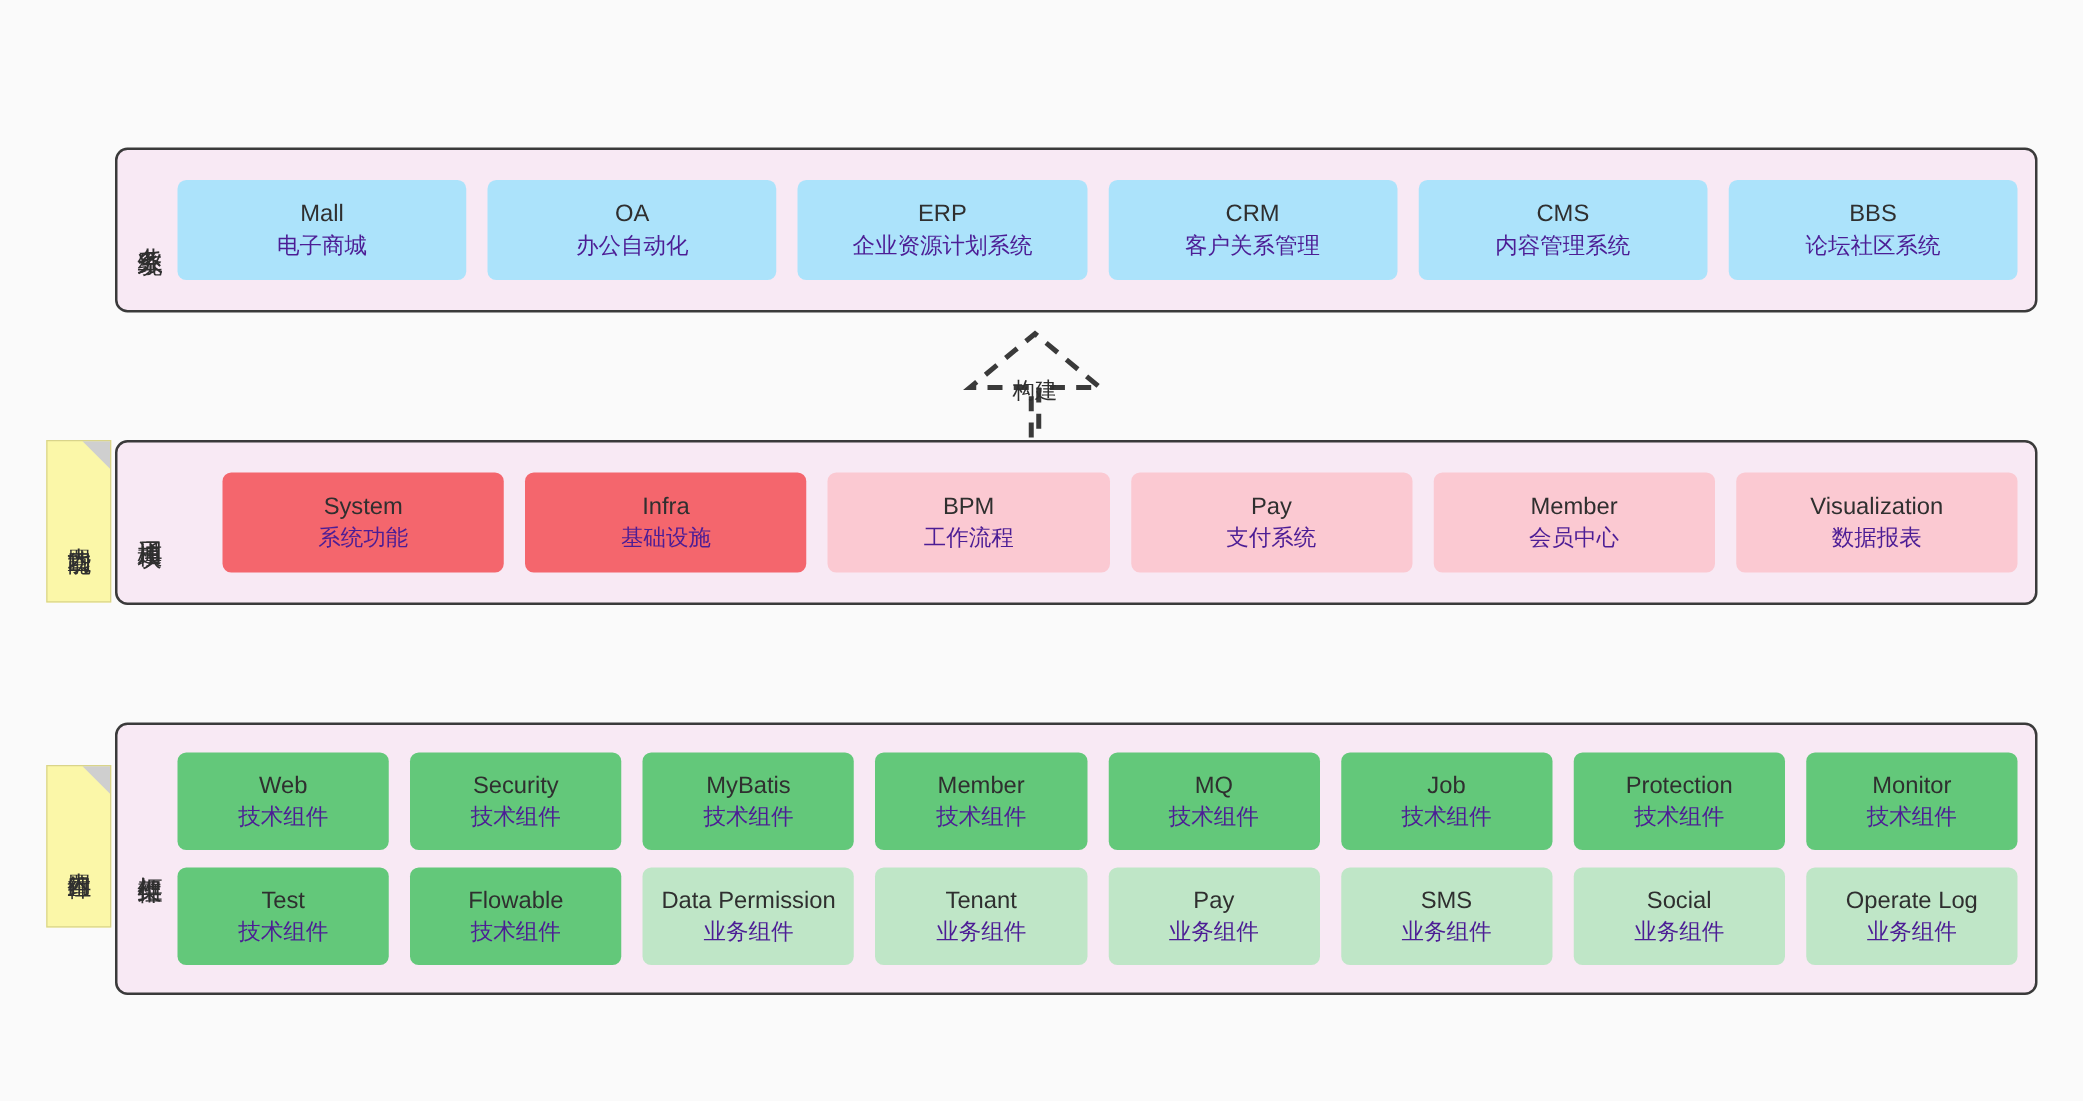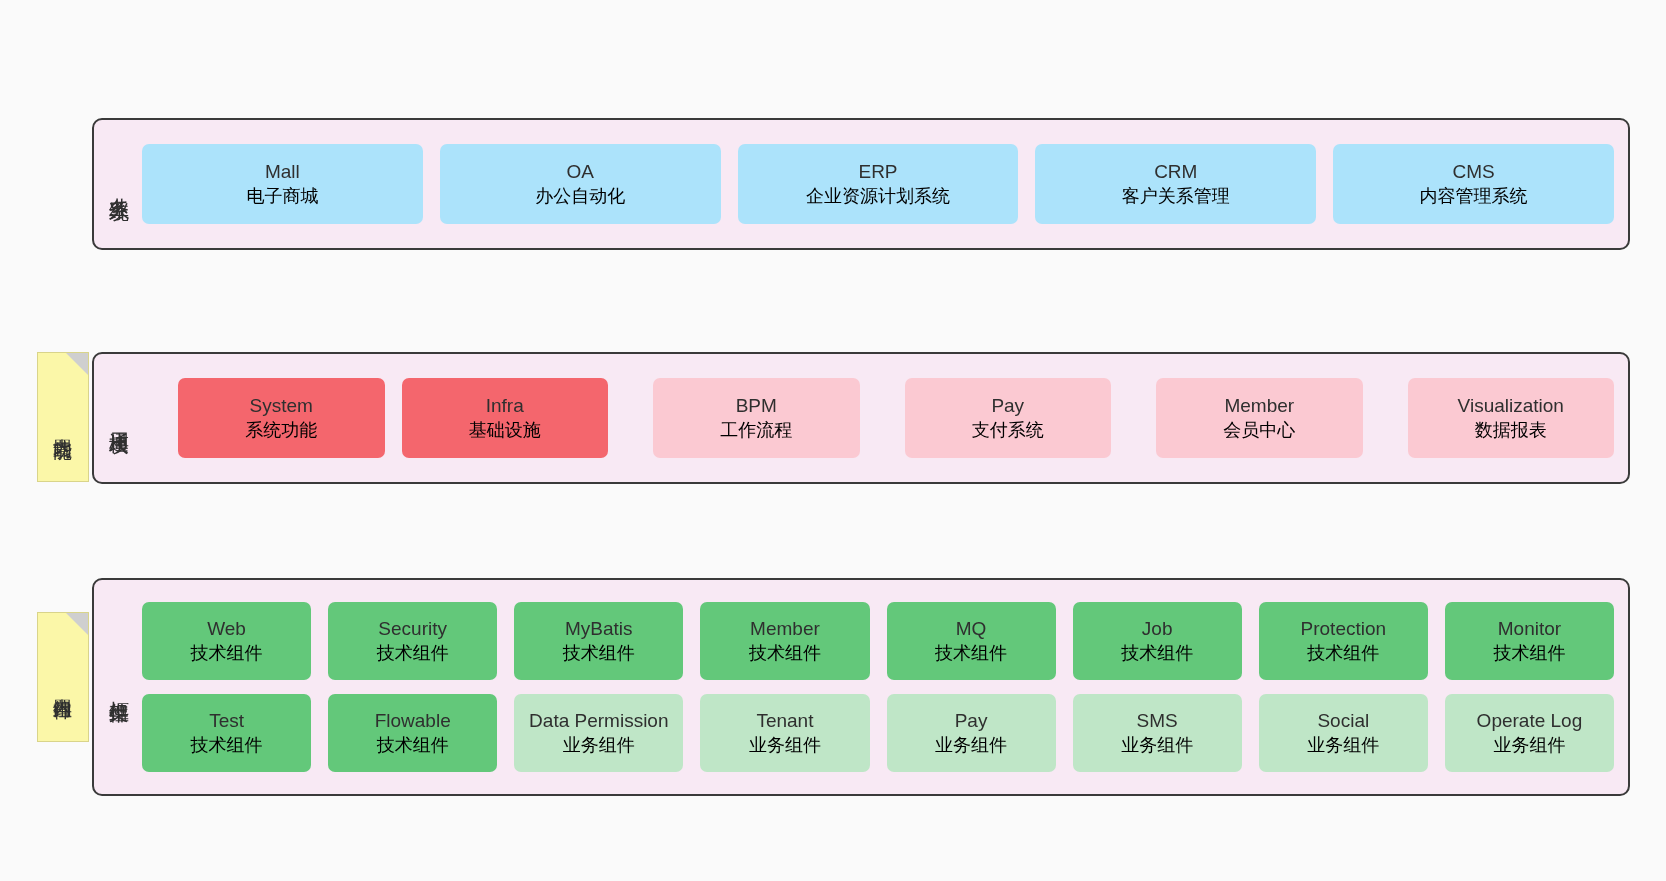--- a/index.html
+++ b/index.html
@@ -74,25 +74,25 @@
     text-align: center;
     line-height: 1.28;
     padding: 4px 6px;
   }
   .card .en {
     font-size: 19px;
     color: #2f2f2f;
   }
   .card .cn {
     font-size: 18px;
-    color: #000000;
+    color: #4c1d95;
   }
   .c-blue   { background: #ace3fb; }
   .c-red    { background: #f4666d; }
-  .c-pink   { background: #fbc9d2; margin-left: 28px; }
+  .c-pink   { background: #fbc9d2; }
   .c-green  { background: #63c87a; }
   .c-green2 { background: #bfe6c7; }
 
   .h-tall { height: 80px; }
   .h-mid  { height: 78px; }
 
   
   .note {
     position: absolute;
     box-sizing: border-box;
@@ -170,24 +170,34 @@
           <span class="cn">企业资源计划系统</span>
         </div>
         <div class="card c-blue h-tall">
           <span class="en">CRM</span>
           <span class="cn">客户关系管理</span>
         </div>
         <div class="card c-blue h-tall">
           <span class="en">CMS</span>
           <span class="cn">内容管理系统</span>
         </div>
+        <div class="card c-blue h-tall">
+          <span class="en">BBS</span>
+          <span class="cn">论坛社区系统</span>
+        </div>
       </div>
     </div>
   </div>
 
+  <div class="connector" id="conn-build" style="left:748px; top:258px;">
+    <svg viewBox="0 0 160 100">
+      <path d="M 77 92 L 77 52 L 28 52 L 80 9 L 132 52 L 83 52 L 83 92" fill="none" stroke="#3a3a3a" stroke-width="4" stroke-dasharray="12,9" stroke-linecap="butt" stroke-linejoin="miter"></path>
+    </svg>
+    <div class="conn-label">构建</div>
+  </div>
 
   <div class="note" style="left:37px; top:352px; height:130px;">
     <span class="fold"></span>
     <span class="note-text">内置功能</span>
   </div>
 
   <div class="layer" id="layer-modules" style="left:92px; top:352px; width:1538px; height:132px;gap:36px;">
     <div class="layer-title">通用模块</div>
     <div class="layer-body">
       <div class="row">

